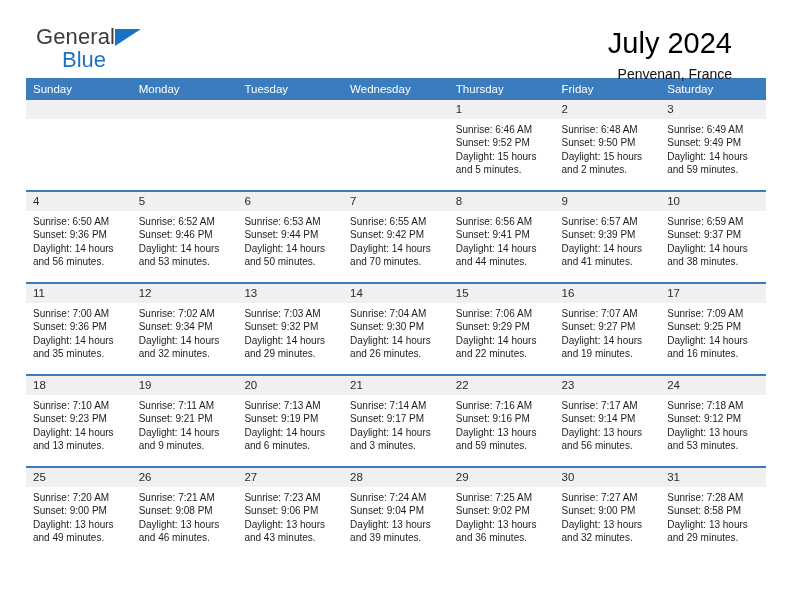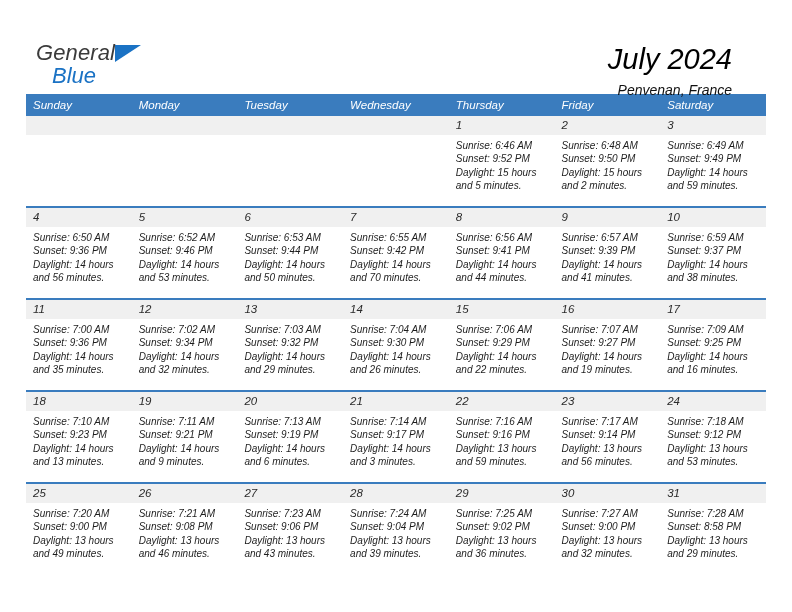--- a/index.html
+++ b/index.html
@@ -12,22 +12,21 @@
     height: 612px;
     font-family: "Liberation Sans", sans-serif;
     color: #1a1a1a;
     overflow: hidden;
   }
   .page {
     width: 772px;
     height: 612px;
     position: relative;
     box-sizing: border-box;
-    padding: 16px 26px;
-    font-style: italic;
+    padding: 0 26px;
   }
 
   
   .top-bar {
     display: flex;
     justify-content: space-between;
     align-items: flex-start;
     padding-top: 26px;
     height: 72px;
     box-sizing: border-box;
@@ -53,21 +52,21 @@
     border-left: 26px solid #1a72c4;
     border-bottom: 17px solid transparent;
     margin-left: 0px;
     margin-top: 3px;
   }
   .brand-blue {
     font-size: 22px;
     color: #1a72c4;
     line-height: 22px;
     margin-top: 1px;
-    margin-left: 16px;
+    margin-left: 26px;
     display: block;
   }
 
   .title-block {
     text-align: right;
     padding-right: 14px;
   }
   .cal-title {
     font-size: 29px;
     color: #000000;

